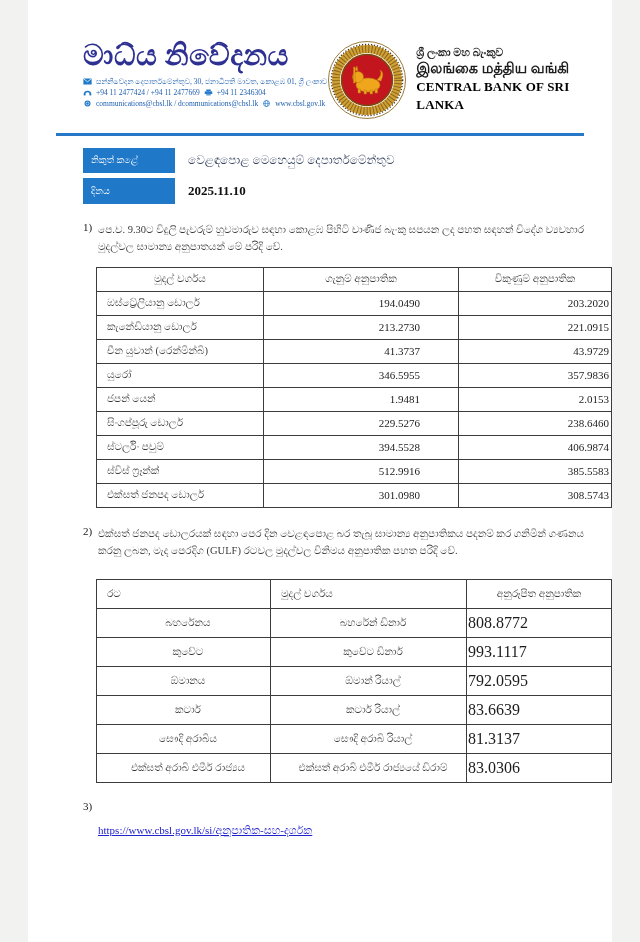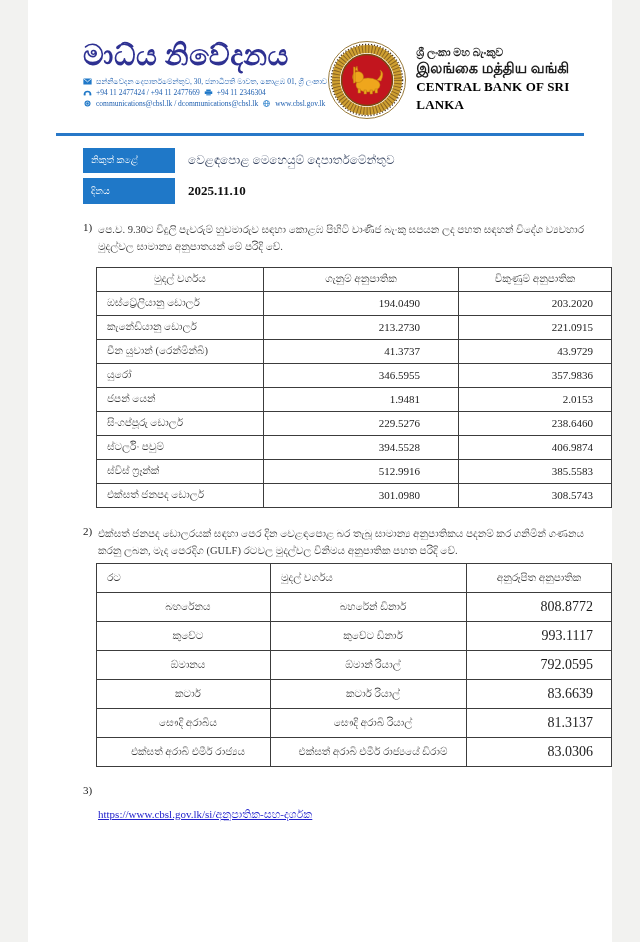--- a/index.html
+++ b/index.html
@@ -43,28 +43,28 @@
   
   table.rates { border-collapse:collapse; margin-left:68px; font-size:10.5px; color:#3a3a3a;
                 table-layout:fixed; }
   table.rates th, table.rates td { border:1px solid #3c3c3c; overflow:hidden; white-space:nowrap; }
   table.rates th { font-weight:normal; }
   #table1 { margin-top:11px; width:515px; }
   #table1 th { height:21px; text-align:center; }
   #table1 td { height:21px; }
   #table1 td.c0 { padding-left:10px; text-align:left; }
   #table1 td.c1 { padding-right:38px; text-align:right; color:#1c1c1c; font-size:11px; }
-  #table1 td.c2 { padding-right:18px; text-align:right; color:#1c1c1c; font-size:11px; }
-  #table2 { margin-top:4px; width:515px;padding-left:16px; }
+  #table1 td.c2 { padding-right:2px; text-align:right; color:#1c1c1c; font-size:11px; }
+  #table2 { margin-top:20px; width:515px;padding-left:16px; }
   #table2 th { height:26px; }
   #table2 td { height:26px; }
   #table2 th.h0, #table2 th.h1 { text-align:left; padding-left:10px; }
   #table2 th.h2 { text-align:center; }
   #table2 td.c0, #table2 td.c1 { padding-left:10px; text-align:center; }
-  #table2 td.c2 { padding-right:18px; text-align:right; color:#1c1c1c; font-size:14px; }
+  #table2 td.c2 { padding-right:18px; text-align:left; color:#1c1c1c; font-size:16px; }
 </style>
 </head>
 <body>
 
 <div class="page">
 
   <div class="header">
     <div class="masthead">
       <div class="masthead-title">මාධ්ය නිවේදනය</div>
       <div class="contact">

